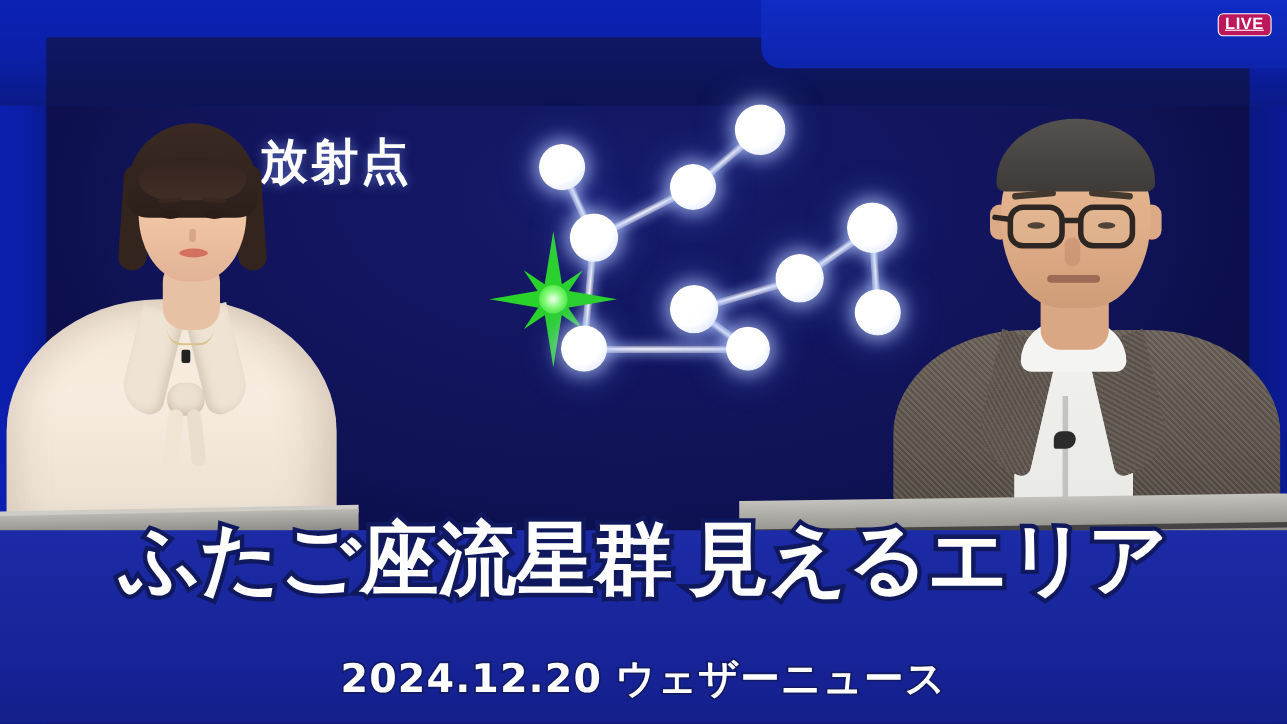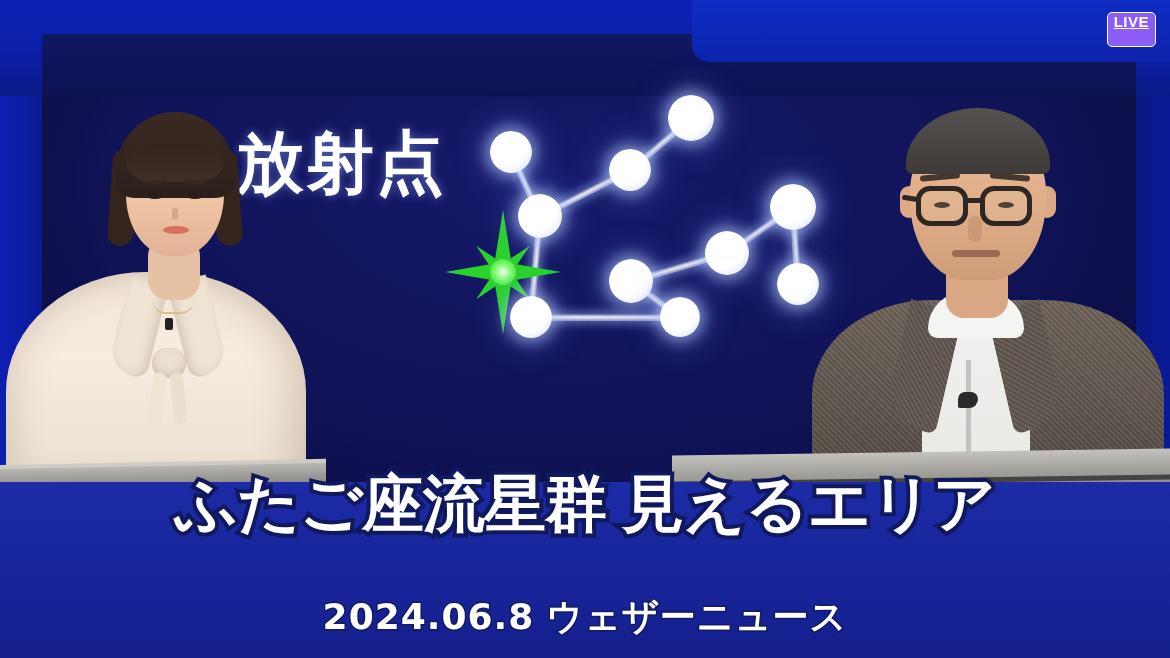--- a/index.html
+++ b/index.html
@@ -35,22 +35,22 @@
 
   
   .logo-wrap{position:absolute;right:14px;top:12px;display:flex;align-items:center;gap:6px;}
   .logo-text{
     font-size:18px;font-weight:700;color:#fff;letter-spacing:1px;
     font-family:"DejaVu Sans","Liberation Sans",sans-serif;
     -webkit-text-stroke:2.2px #0d2fd0;paint-order:stroke fill;
     text-shadow:0 0 3px rgba(30,80,255,.9);
   }
   .logo-live{
-    background:#8b5cf6;color:#fff;font-size:15px;font-weight:800;
-    padding:1px 6px 16px 6px;border-radius:5px;border:1.6px solid #fff;
+    background:#be185d;color:#fff;font-size:15px;font-weight:800;
+    padding:1px 6px 2px 6px;border-radius:5px;border:1.6px solid #fff;
     letter-spacing:.5px;line-height:1.05;text-decoration:underline;
   }
 
   
   .headline{
     position:absolute;left:30px;top:2px;
     font-size:68px;line-height:1.0;font-weight:900;
     color:#e9f733;
     font-family:"DejaVu Sans","Liberation Sans",sans-serif;
     -webkit-text-stroke:7px #06073a;paint-order:stroke fill;
@@ -58,21 +58,21 @@
   }
   .headline .sp{display:inline-block;width:18px;}
 
   
   .screen-label{
     position:absolute;color:#fff;font-weight:900;
     font-family:"DejaVu Sans","Liberation Sans",sans-serif;
     text-shadow:0 0 10px rgba(140,170,255,.55);
     letter-spacing:2px;
   }
-  .label-radiant{left:236px;top:118px;font-size:68px;}
+  .label-radiant{left:236px;top:118px;font-size:44px;}
   .label-gemini{left:656px;top:384px;font-size:62px;}
 
   
   .constellation{position:absolute;left:0;top:0;width:1170px;height:500px;}
   .star{
     position:absolute;border-radius:50%;
     background:radial-gradient(circle at 38% 34%,#ffffff 0%,#ffffff 55%,#e6ecff 80%,#c9d6ff 100%);
     box-shadow:0 0 14px 5px rgba(190,210,255,.55),0 0 30px 10px rgba(120,150,255,.25);
   }
   .starline{
@@ -230,21 +230,21 @@
   .desk-right-edge{position:absolute;left:672px;top:478px;width:498px;height:5px;
     background:#2f2f2f;transform:skewY(-0.8deg);opacity:.8;}
 
   
   .banner{
     position:absolute;left:0;bottom:0;width:1170px;height:176px;
     background:linear-gradient(180deg,#1c2ba6 0%,#18259a 55%,#141f8c 100%);
   }
   .banner-title{
     position:absolute;left:0;top:-10px;width:1170px;text-align:center;
-    font-size:62px;line-height:1.02;font-weight:900;color:#ffffff;
+    font-size:72px;line-height:1.02;font-weight:900;color:#ffffff;
     font-family:"DejaVu Sans","Liberation Sans",sans-serif;
     -webkit-text-stroke:8px #10195e;paint-order:stroke fill;
     white-space:nowrap;letter-spacing:-1px;
   }
   .banner-title .sp{display:inline-block;width:16px;}
   .banner-sub{
     position:absolute;left:0;bottom:16px;width:1170px;text-align:center;
     font-size:36px;font-weight:800;color:#ffffff;
     font-family:"DejaVu Sans","Liberation Sans",sans-serif;
     -webkit-text-stroke:3px #111a63;paint-order:stroke fill;
@@ -350,16 +350,16 @@
   <div class="desk-right"></div>
   <div class="desk-right-edge"></div>
 
 
   <div class="logo-wrap">
     <span class="logo-live">LIVE</span>
   </div>
 
   <div class="banner">
     <div class="banner-title"><span>ふたご座流星群</span><span class="sp"></span><span>見えるエリア</span></div>
-    <div class="banner-sub"><span>2024.06.8</span><span class="sp"></span><span>ウェザーニュース</span></div>
+    <div class="banner-sub"><span>2024.12.20</span><span class="sp"></span><span>ウェザーニュース</span></div>
   </div>
 
 </div>
 
 </body></html>

